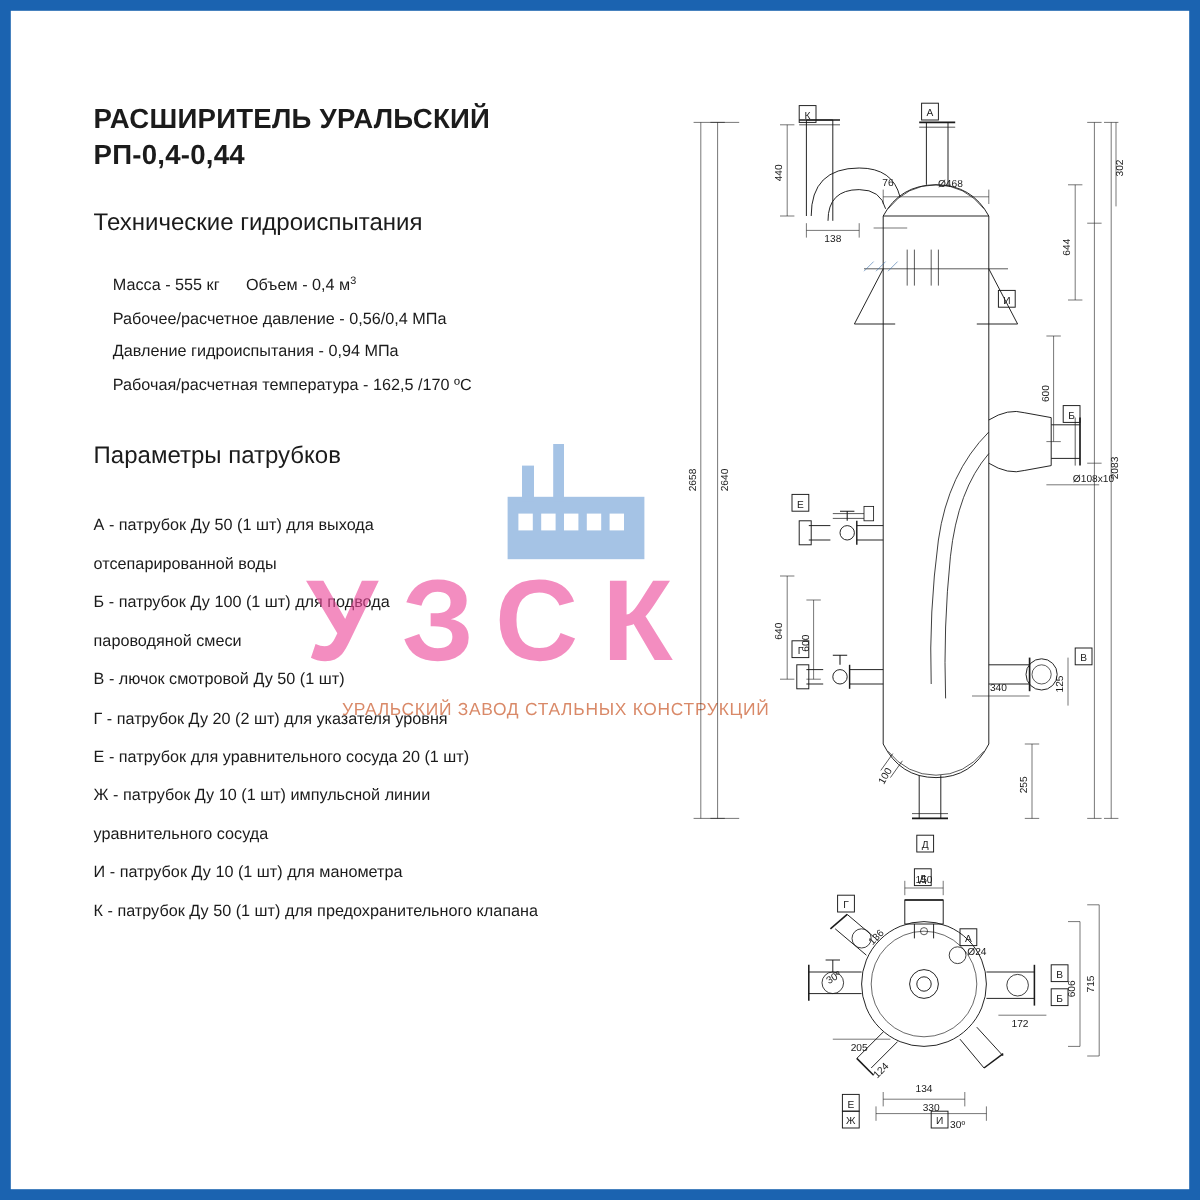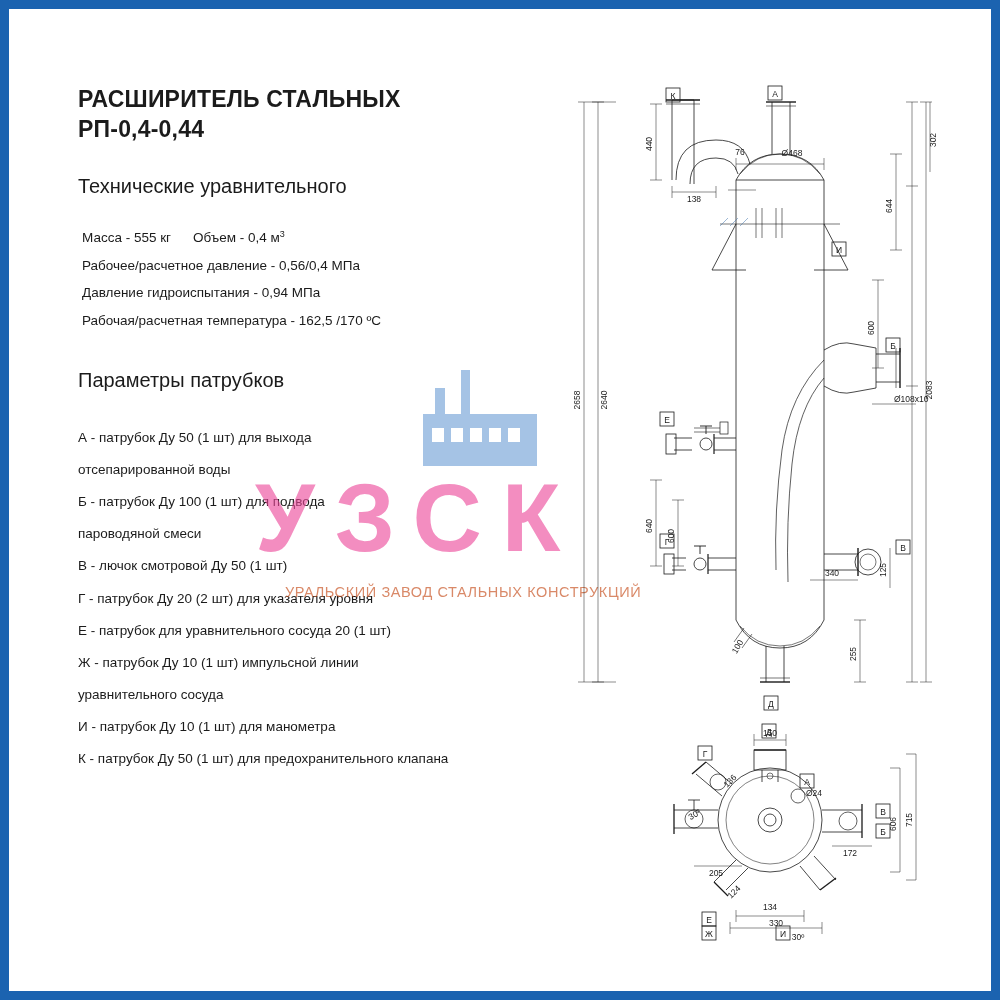--- a/index.html
+++ b/index.html
@@ -40,21 +40,21 @@
     white-space: pre-line;
   }
   .h2 {
     font-size: 20px;
     font-weight: normal;
     margin: 0 0 26px 0;
   }
   .spec {
     font-size: 13.5px;
     line-height: 2.06;
-    margin: 4px;
+    margin: 16px;
   }
   .spec .massline span.gap { display:inline-block; width: 22px; }
   .h2b {
     font-size: 20px;
     font-weight: normal;
     margin: 34px 0 30px 0;
   }
   .nozzles {
     font-size: 13.5px;
     line-height: 2.38;
@@ -112,24 +112,24 @@
   .dim { font-family: "Liberation Sans", sans-serif; font-size: 8.5px; fill: #1b1b1b; }
   .lbl { font-family: "Liberation Sans", sans-serif; font-size: 8.5px; fill: #1b1b1b; }
 </style>
 </head>
 <body>
 
 <div id="page">
 
   <div class="textcol">
 
-    <div class="title"><span>РАСШИРИТЕЛЬ СТАЛЬНЫХ</span>
+    <div class="title"><span>РАСШИРИТЕЛЬ УРАЛЬСКИЙ</span>
 <span>РП-0,4-0,44</span></div>
 
-    <h2 class="h2">Технические уравнительного</h2>
+    <h2 class="h2">Технические гидроиспытания</h2>
 
     <div class="spec">
       <div class="massline"><span>Масса - 555 кг</span><span class="gap"></span><span>Объем - 0,4 м</span><sup>3</sup></div>
       <div>Рабочее/расчетное давление - 0,56/0,4 МПа</div>
       <div>Давление гидроиспытания - 0,94 МПа</div>
       <div>Рабочая/расчетная температура - 162,5 /170 ºС</div>
     </div>
 
     <h2 class="h2b">Параметры патрубков</h2>
 

